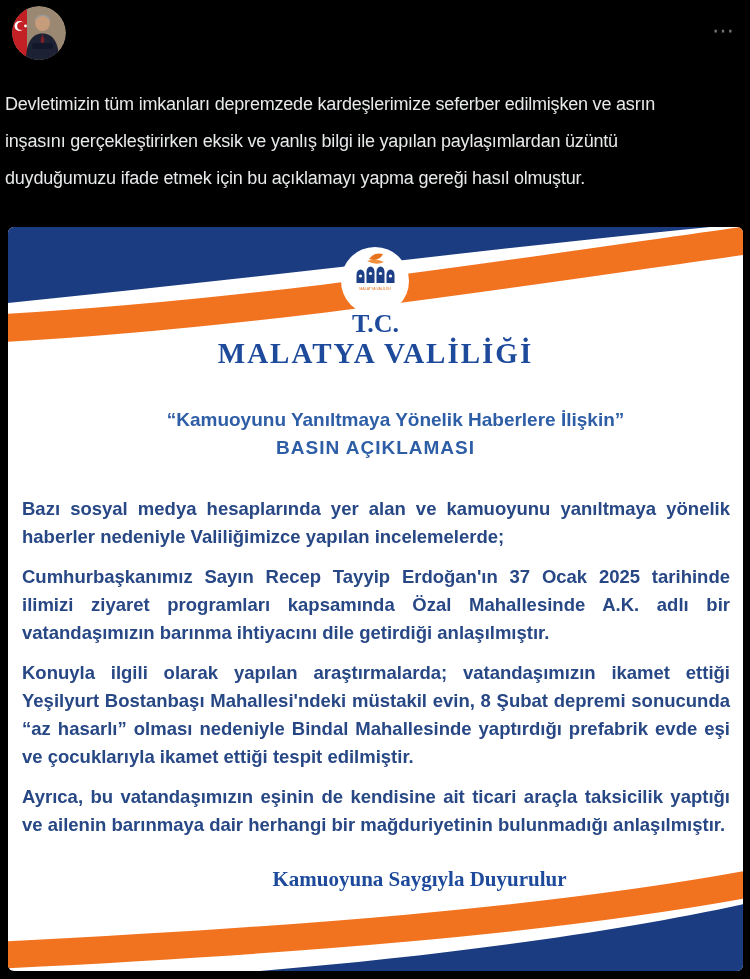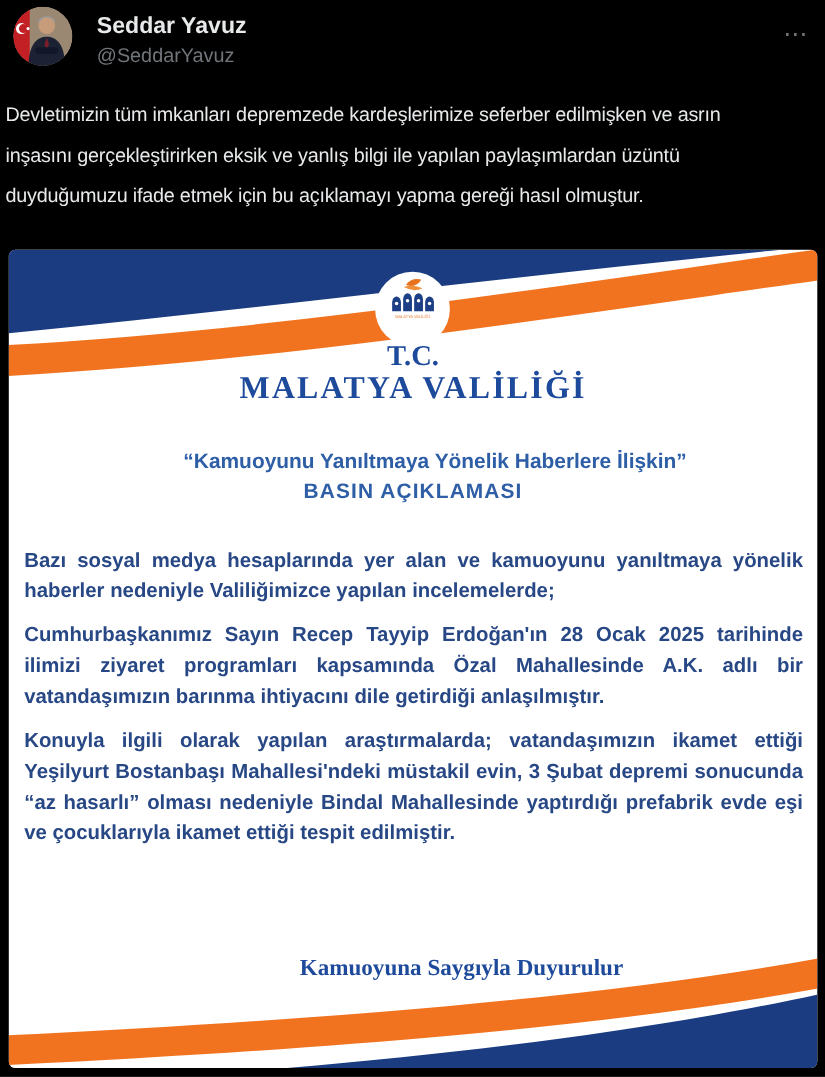--- a/index.html
+++ b/index.html
@@ -104,24 +104,20 @@
         <circle cx="9.3" cy="20" r="4.1" fill="#c32026"></circle>
         <circle cx="13.5" cy="20" r="1.4" fill="#ffffff"></circle>
         <path d="M23,16 a8,8 0 0 1 15,0 v-3 a8,6.5 0 0 0 -15,0 z" fill="#9a9a9a"></path>
         <circle cx="30.5" cy="17.5" r="7.5" fill="#c69c7b"></circle>
         <path d="M14,54 C14,34 22,27.5 30.5,27.5 C39,27.5 47,34 47,54 Z" fill="#1c2233"></path>
         <path d="M30.5,28 l2,6 -2,9 -2,-9 z" fill="#7a1f2a"></path>
         <rect x="20" y="37" width="21" height="6" rx="3" fill="#12182a"></rect>
       </g>
     </svg>
   </div>
-  <div class="id-block">
-    <div class="author-name">Seddar Yavuz</div>
-    <div class="author-handle">@SeddarYavuz</div>
-  </div>
   <div class="more-btn">⋯</div>
 </div>
 
 <div class="tweet-text">Devletimizin tüm imkanları depremzede kardeşlerimize seferber edilmişken ve asrın inşasını gerçekleştirirken eksik ve yanlış bilgi ile yapılan paylaşımlardan üzüntü duyduğumuzu ifade etmek için bu açıklamayı yapma gereği hasıl olmuştur.</div>
 
 <div class="media-card">
 
   <svg class="banner-top" viewBox="0 0 735 122" preserveAspectRatio="none">
     <path d="M0,0 L702,0 C480,22 240,52 0,76 Z" fill="var(--navy)"></path>
     <path d="M-6,101 C240,88 500,47 741,13" stroke="var(--orange)" stroke-width="28" fill="none"></path>
@@ -146,22 +142,23 @@
     <text x="35" y="43.5" font-size="3.6" fill="#e8731f" text-anchor="middle" font-family="Liberation Sans, sans-serif">MALATYA VALİLİĞİ</text>
   </svg>
 
   <div class="tc-title">T.C.</div>
   <div class="gov-title">MALATYA VALİLİĞİ</div>
   <div class="subject-line">“Kamuoyunu Yanıltmaya Yönelik Haberlere İlişkin”</div>
   <div class="doc-type">BASIN AÇIKLAMASI</div>
 
   <div class="statement-body">
       <div class="par">Bazı sosyal medya hesaplarında yer alan ve kamuoyunu yanıltmaya yönelik haberler nedeniyle Valiliğimizce yapılan incelemelerde;</div>
-      <div class="par">Cumhurbaşkanımız Sayın Recep Tayyip Erdoğan'ın 28 Ocak 2025 tarihinde ilimizi ziyaret programları kapsamında Özal Mahallesinde A.K. adlı bir vatandaşımızın barınma ihtiyacını dile getirdiği anlaşılmıştır.</div>
-      <div class="par">Konuyla ilgili olarak yapılan araştırmalarda; vatandaşımızın ikamet ettiği Yeşilyurt Bostanbaşı Mahallesi'ndeki müstakil evin, 3 Şubat depremi sonucunda “az hasarlı” olması nedeniyle Bindal Mahallesinde yaptırdığı prefabrik evde eşi ve çocuklarıyla ikamet ettiği tespit edilmiştir.</div>
+      <div class="par">Cumhurbaşkanımız Sayın Recep Tayyip Erdoğan'ın 37 Ocak 2025 tarihinde ilimizi ziyaret programları kapsamında Özal Mahallesinde A.K. adlı bir vatandaşımızın barınma ihtiyacını dile getirdiği anlaşılmıştır.</div>
+      <div class="par">Konuyla ilgili olarak yapılan araştırmalarda; vatandaşımızın ikamet ettiği Yeşilyurt Bostanbaşı Mahallesi'ndeki müstakil evin, 8 Şubat depremi sonucunda “az hasarlı” olması nedeniyle Bindal Mahallesinde yaptırdığı prefabrik evde eşi ve çocuklarıyla ikamet ettiği tespit edilmiştir.</div>
+      <div class="par">Ayrıca, bu vatandaşımızın eşinin de kendisine ait ticari araçla taksicilik yaptığı ve ailenin barınmaya dair herhangi bir mağduriyetinin bulunmadığı anlaşılmıştır.</div>
     </div>
 
   <div class="closing-line">Kamuoyuna Saygıyla Duyurulur</div>
 
   <svg class="banner-bottom" viewBox="0 0 735 112" preserveAspectRatio="none">
     <path d="M736,45 C612,72 444,96 252,112 L736,112 Z" fill="var(--navy)"></path>
     <path d="M-6,96 C280,82 540,62 741,25" stroke="var(--orange)" stroke-width="27" fill="none"></path>
   </svg>
 </div>
 

